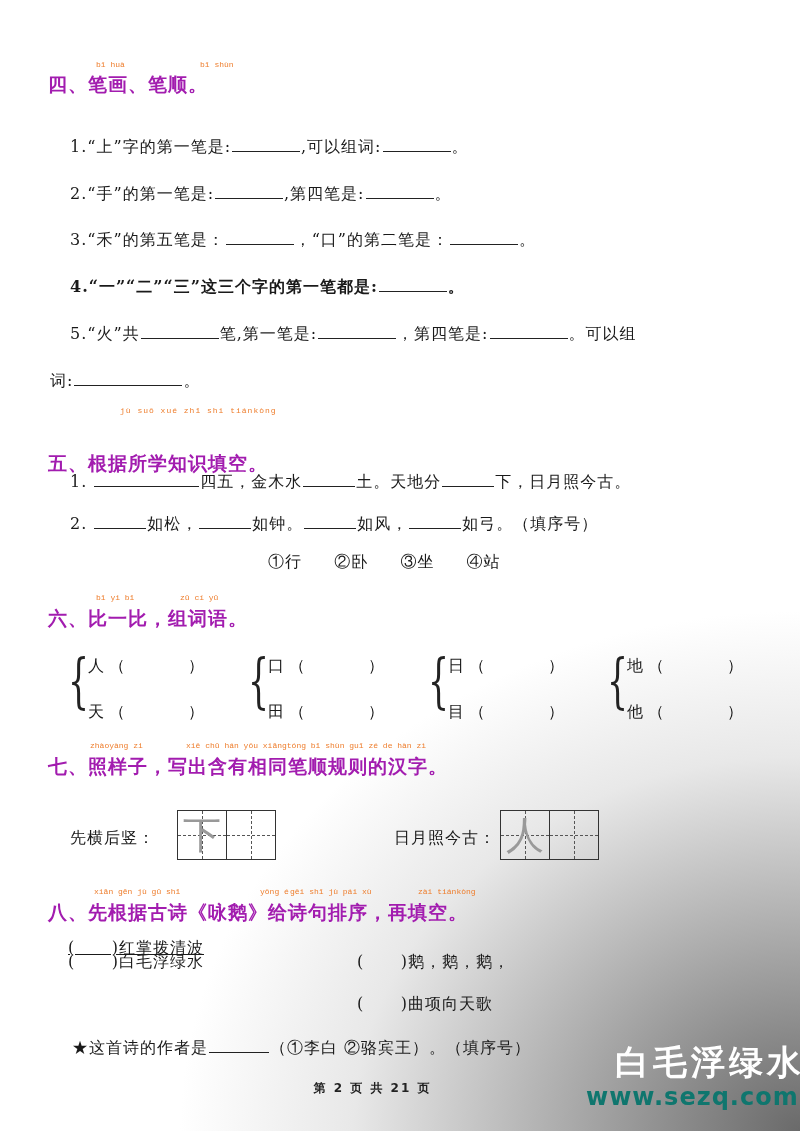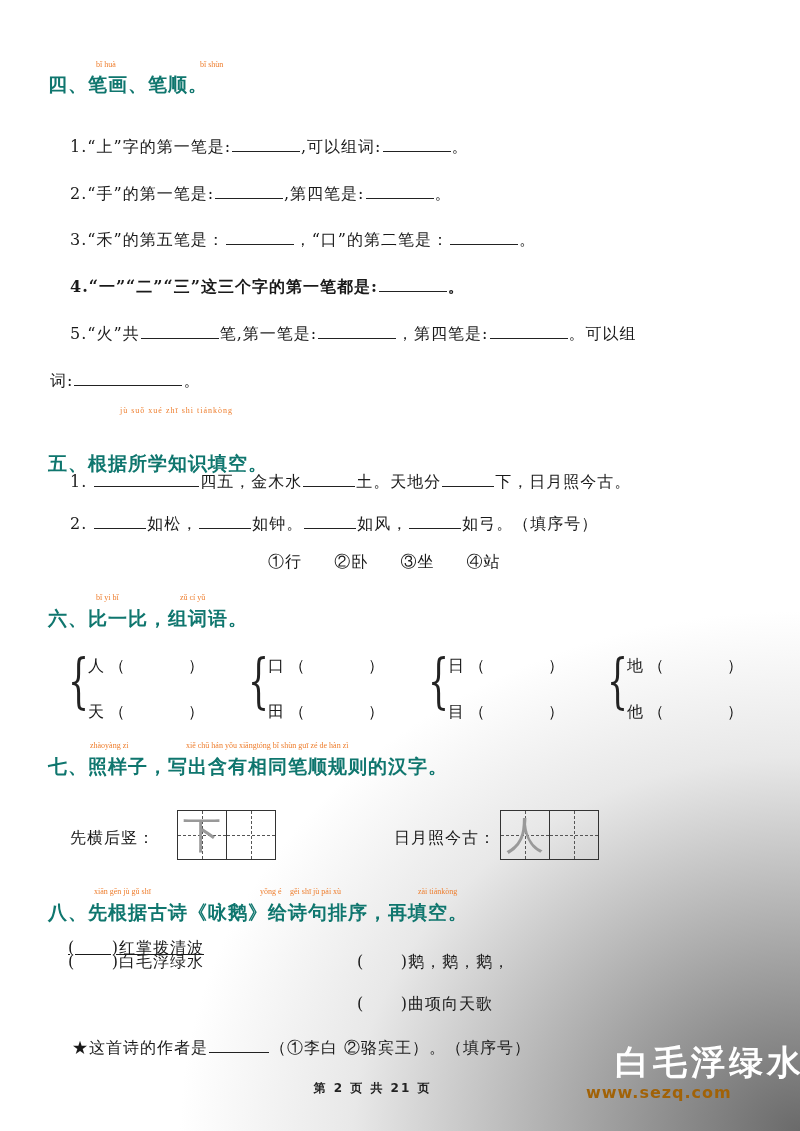--- a/index.html
+++ b/index.html
@@ -12,24 +12,24 @@
   .page-bg {
     position:absolute; inset:0;
     background: radial-gradient(ellipse 620px 520px at 800px 1131px,
       #6a6a6a 0%, #8c8c8c 20%, #b8b8b8 45%, #e8e8e8 72%, rgba(255,255,255,0) 100%);
     pointer-events:none;
   }
   .abs { position:absolute; }
   .heading {
     position:absolute; left:48px;
     font-family:"DejaVu Sans", sans-serif; font-weight:bold;
-    font-size:19px; color:#0f766e; letter-spacing:1px; white-space:nowrap;
+    font-size:19px; color:#a21caf; letter-spacing:1px; white-space:nowrap;
   }
   .pinyin {
-    position:absolute; font-family:Liberation Serif, serif;
+    position:absolute; font-family:Liberation Mono, monospace;
     font-size:8px; color:#ee7d2c; white-space:nowrap;
   }
   .line {
     position:absolute; font-size:16px; white-space:nowrap; letter-spacing:1px;
     line-height:20px;
   }
   .blank {
     display:inline-block; border-bottom:1.3px solid #222; height:16px;
     vertical-align:baseline; margin:0 1px;
   }
@@ -55,21 +55,21 @@
     font-family:"DejaVu Sans", sans-serif; font-weight:bold; font-size:12px; color:#222;
     letter-spacing:2px;
   }
   .wm-title {
     position:absolute; left:615px; top:1040px;
     font-family:"DejaVu Sans", sans-serif; font-weight:bold; font-size:34px; color:#fff;
     letter-spacing:4px; white-space:nowrap;
   }
   .wm-url {
     position:absolute; left:586px; top:1083px;
-    font-family:"DejaVu Sans", sans-serif; font-weight:bold; font-size:16px; color:#a16207;
+    font-family:"DejaVu Sans", sans-serif; font-weight:bold; font-size:24px; color:#0f766e;
     letter-spacing:1px; white-space:nowrap;
   }
 </style>
 </head>
 <body>
 
 <div class="page-bg"></div>
 
 <div>
   <span class="pinyin" style="left:96px;top:60px;">bǐ huà</span>

